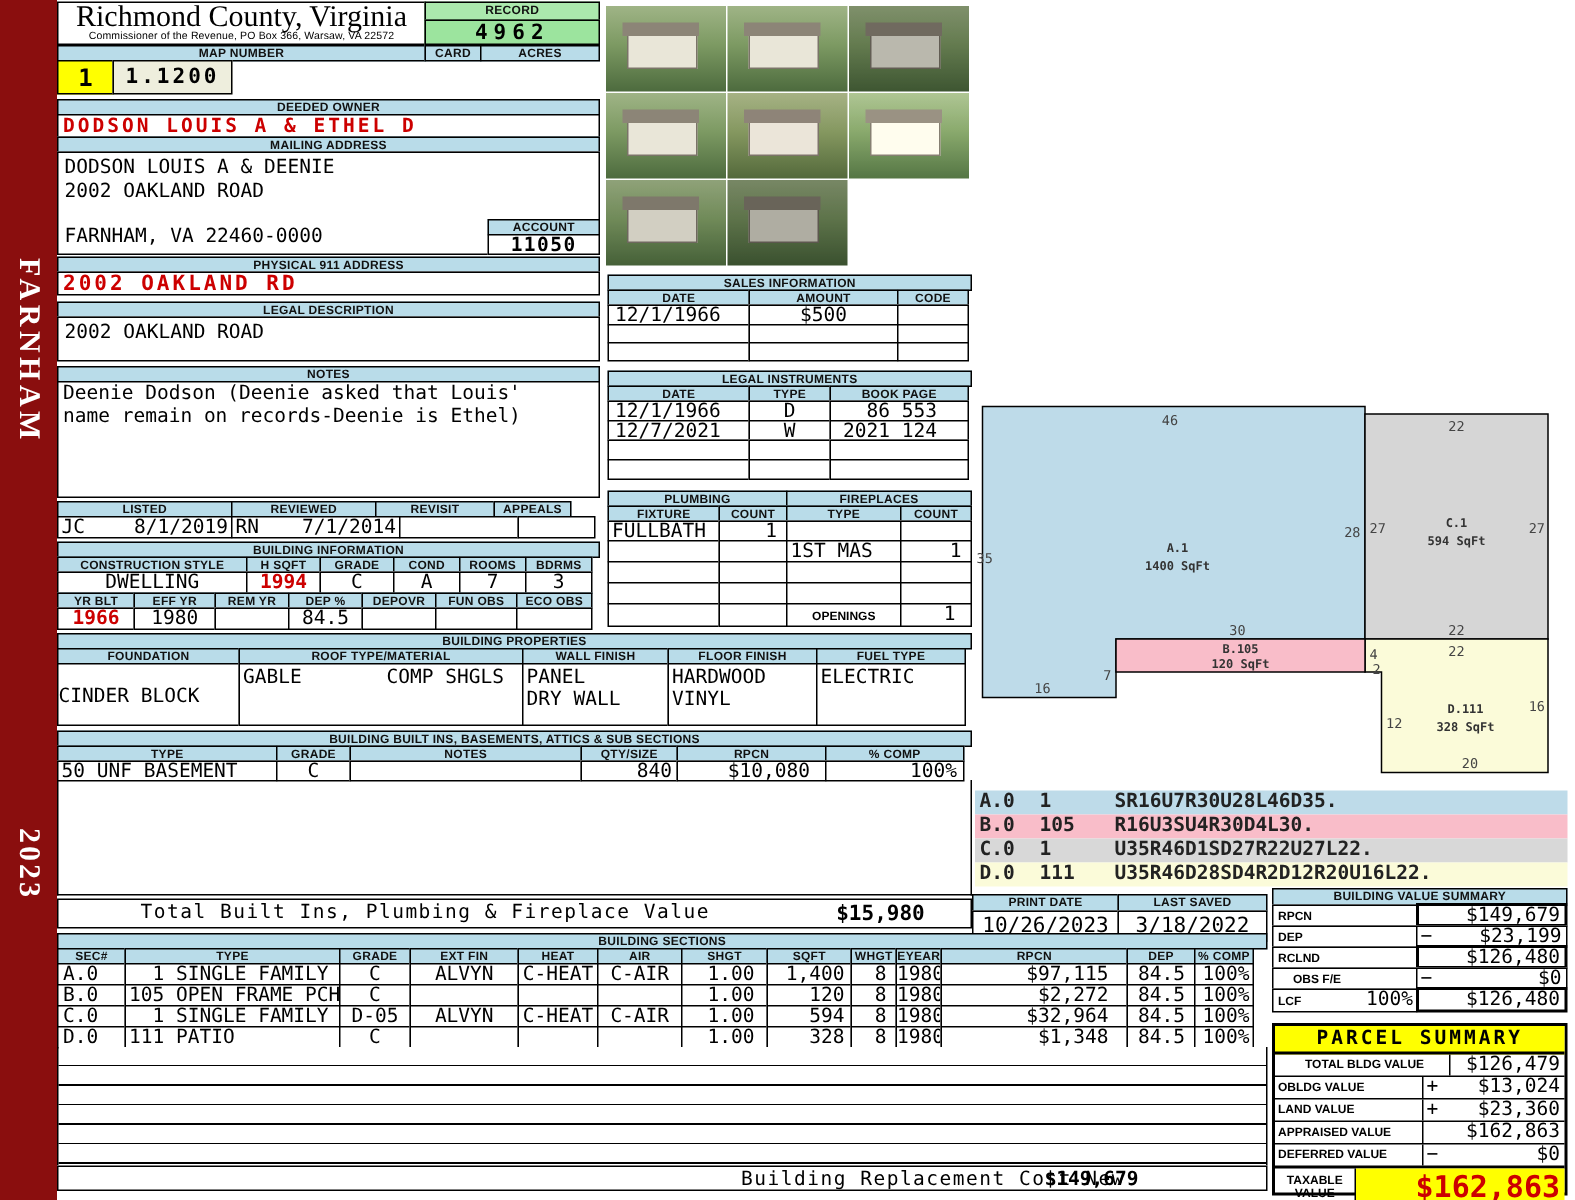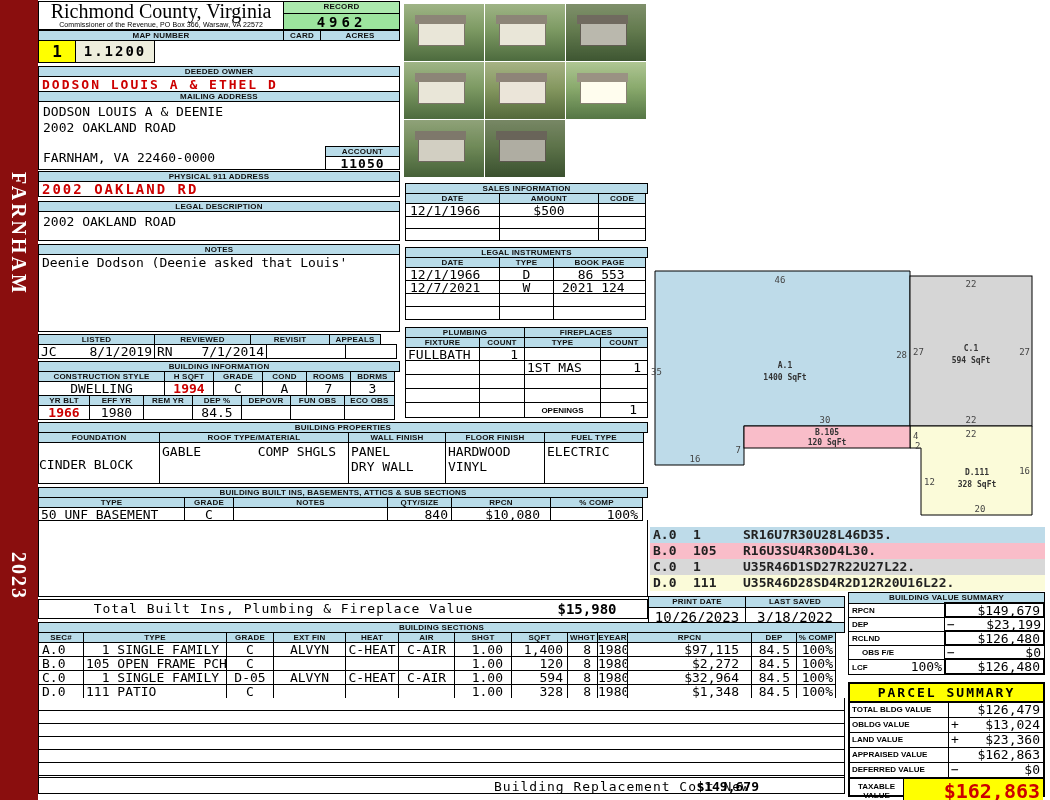--- a/index.html
+++ b/index.html
@@ -70,20 +70,21 @@
 </div>
 <div class="a hc" style="left:325px;top:146px;width:75px;height:11px">ACCOUNT</div>
 <div class="a vc ctr bold" style="left:325px;top:156px;width:75px;height:14px;font-size:13px;line-height:13px;letter-spacing:1px">11050</div>
 <div class="a hc" style="left:38px;top:171px;width:362px;height:11px">PHYSICAL 911 ADDRESS</div>
 <div class="a vc bold red" style="left:38px;top:181px;width:362px;height:16px;font-size:14px;line-height:15px;padding-left:3px;letter-spacing:2px">2002 OAKLAND RD</div>
 <div class="a hc" style="left:38px;top:201px;width:362px;height:11px">LEGAL DESCRIPTION</div>
 <div class="a vc" style="left:38px;top:211px;width:362px;height:30px;padding:2px 0 0 4px">2002 OAKLAND ROAD</div>
 <div class="a hc" style="left:38px;top:244px;width:362px;height:11px">NOTES</div>
 <div class="a vc" style="left:38px;top:254px;width:362px;height:78px">
   <div style="padding-left:3px;line-height:15px">Deenie Dodson (Deenie asked that Louis'</div>
+  <div style="padding-left:3px;line-height:15px">name remain on records-Deenie is Ethel)</div>
 </div>
 
 <div class="a frow" style="left:38px;top:334px;width:362px;height:11px">
   <div class="hc" style="width:117px">LISTED</div>
   <div class="hc" style="width:97px">REVIEWED</div>
   <div class="hc" style="width:80px">REVISIT</div>
   <div class="hc" style="width:52px">APPEALS</div>
 </div>
 <div class="a frow" style="left:38px;top:344px;width:362px;height:15px">
   <div class="vc" style="width:117px;display:flex;justify-content:space-between;line-height:14px">
@@ -481,21 +482,21 @@
 
 <div class="a box" style="left:38px;top:777px;width:807px;height:17px">
   <span class="a mono" style="left:455px;top:1px;font-size:13px;letter-spacing:1px">Building Replacement Cost New</span>
   <span class="a mono bold rt" style="left:620px;top:1px;width:100px;font-size:13px">$149,679</span>
 </div>
 
 <div class="a" style="left:848px;top:682px;width:197px;height:115px;border:2px solid #000;background:#fff">
   <div style="background:#ffff00;border-bottom:2px solid #000;height:17px;text-align:center;
               font-family:'DejaVu Sans Mono',monospace;font-weight:bold;font-size:13px;line-height:17px;letter-spacing:2px">PARCEL SUMMARY</div>
   <div style="display:flex;height:14px;border-bottom:1px solid #000">
-    <div style="width:96px;border-right:1px solid #000;font-size:8px;font-weight:bold;line-height:13px;padding-left:2px">TOTAL BLDG VALUE</div>
+    <div style="width:96px;border-right:1px solid #000;font-size:8px;font-weight:bold;line-height:13px;padding-left:20px">TOTAL BLDG VALUE</div>
     <div class="mono" style="flex:1;display:flex;justify-content:space-between;font-size:13px;line-height:13px">
       <span style="padding-left:2px"></span>
       <span style="padding-right:3px">$126,479</span>
     </div>
   </div>
   <div style="display:flex;height:14px;border-bottom:1px solid #000">
     <div style="width:96px;border-right:1px solid #000;font-size:8px;font-weight:bold;line-height:13px;padding-left:2px">OBLDG VALUE</div>
     <div class="mono" style="flex:1;display:flex;justify-content:space-between;font-size:13px;line-height:13px">
       <span style="padding-left:2px">+</span>
       <span style="padding-right:3px">$13,024</span>

